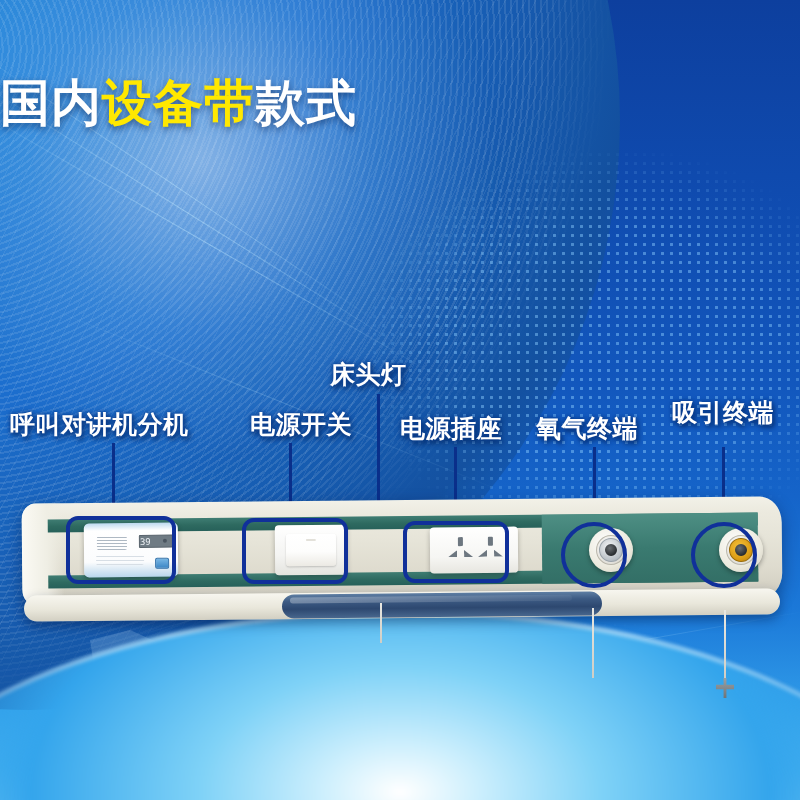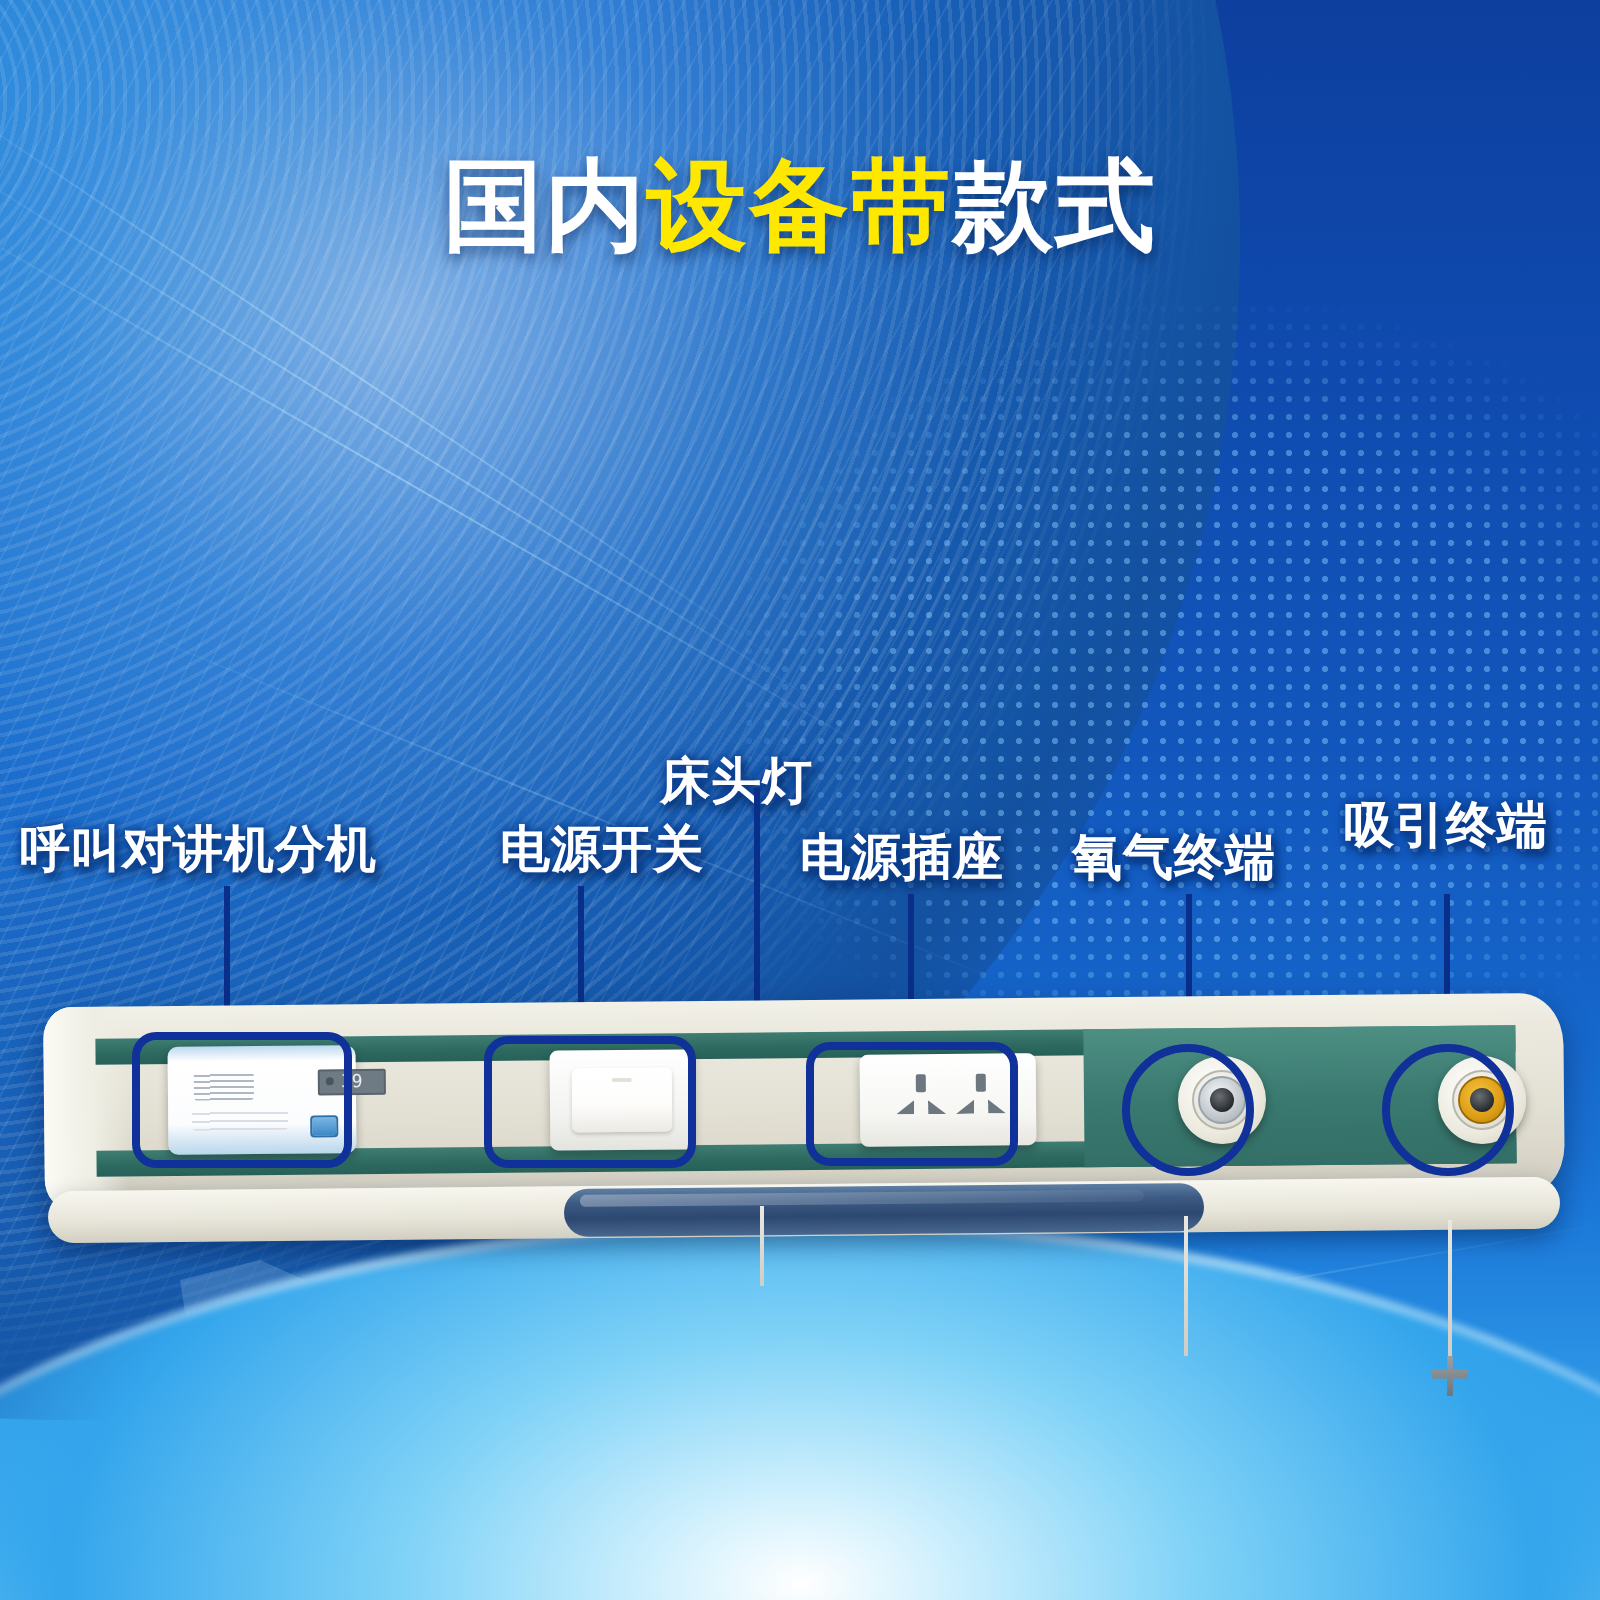--- a/index.html
+++ b/index.html
@@ -77,21 +77,21 @@
     -webkit-mask-image:radial-gradient(ellipse at 40% 40%, #000 0%, transparent 72%);
             mask-image:radial-gradient(ellipse at 40% 40%, #000 0%, transparent 72%);
     opacity:.6;
   }
   .worldmap{
     position:absolute;left:60px;top:600px;width:520px;height:180px;
     opacity:.20;
   }
 
   
-  .headline{position:absolute;left:0;top:78px;width:800px;text-align:center;}
+  .headline{position:absolute;left:0;top:78px;width:800px;}
   .hl-line1{
     font-size:50px;line-height:1;font-weight:bold;letter-spacing:1px;
     white-space:nowrap;
   }
   .hl-line2{
     margin-top:22px;font-size:50px;line-height:1;font-weight:bold;white-space:nowrap;
   }
   .t-white{color:#ffffff;text-shadow:0 3px 7px rgba(2,26,72,.55);}
   .t-yellow{color:#ffe800;text-shadow:0 3px 7px rgba(2,26,72,.55);}
   .hl-big{
@@ -167,23 +167,22 @@
     box-shadow:0 2px 5px rgba(0,0,0,.3);
   }
   .ic-grille{
     position:absolute;left:13px;top:13px;width:30px;height:14px;
     background:repeating-linear-gradient(0deg,#9aa7b4 0 1px,rgba(255,255,255,0) 1px 3px);
     border-radius:2px;opacity:.8;
   }
   .ic-screen{
     position:absolute;left:55px;top:12px;width:34px;height:13px;
     background:#6f7b84;border:1px solid #58636c;border-radius:1px;
-    color:#e9eef2;font-size:9px;line-height:12px;text-align:center;
+    color:#e9eef2;font-size:9px;line-height:12px;text-align:left;
     font-family:"DejaVu Sans Mono","Liberation Mono",monospace;
-    margin-left:20px;
   }
   .ic-led{position:absolute;left:79px;top:16px;width:4px;height:4px;border-radius:50%;background:#4a5560;}
   .ic-lines{position:absolute;left:12px;top:32px;width:48px;height:10px;
     background:repeating-linear-gradient(0deg,#d7dee5 0 1px,rgba(255,255,255,0) 1px 4px);border-radius:2px;}
   .ic-btn{position:absolute;right:9px;bottom:8px;width:14px;height:11px;border-radius:2px;
     background:linear-gradient(180deg,#79b7e4,#3d87c6);border:1px solid #2f6fa8;}
 
   .switch{
     left:253px;top:25px;width:72px;height:50px;
     background:linear-gradient(180deg,#ffffff,#f4f4f2 60%,#e4e4df 100%);
@@ -281,21 +280,21 @@
   <div class="bg-horizon-line"></div>
 
   <div class="headline">
     <div class="hl-line1">
       <span class="t-white">国内</span><span class="t-yellow">设备带</span><span class="t-white">款式</span>
     </div>
   </div>
 
   <div class="callout" style="left:10px;top:408px;">呼叫对讲机分机</div>
   <div class="callout" style="left:230px;top:408px;margin-left:20px;">电源开关</div>
-  <div class="callout" style="left:330px;top:374px;">床头灯</div>
+  <div class="callout" style="left:330px;top:358px;">床头灯</div>
   <div class="callout" style="left:536px;top:412px;">氧气终端</div>
   <div class="callout" style="left:400px;top:412px;">电源插座</div>
   <div class="callout" style="left:672px;top:396px;">吸引终端</div>
 
   <div class="leader" style="left:112px;top:443px;height:80px;"></div>
   <div class="leader" style="left:289px;top:443px;height:82px;"></div>
   <div class="leader" style="left:377px;top:394px;height:222px;"></div>
   <div class="leader" style="left:454px;top:447px;height:81px;"></div>
   <div class="leader" style="left:593px;top:447px;height:82px;"></div>
   <div class="leader" style="left:722px;top:447px;height:82px;"></div>

